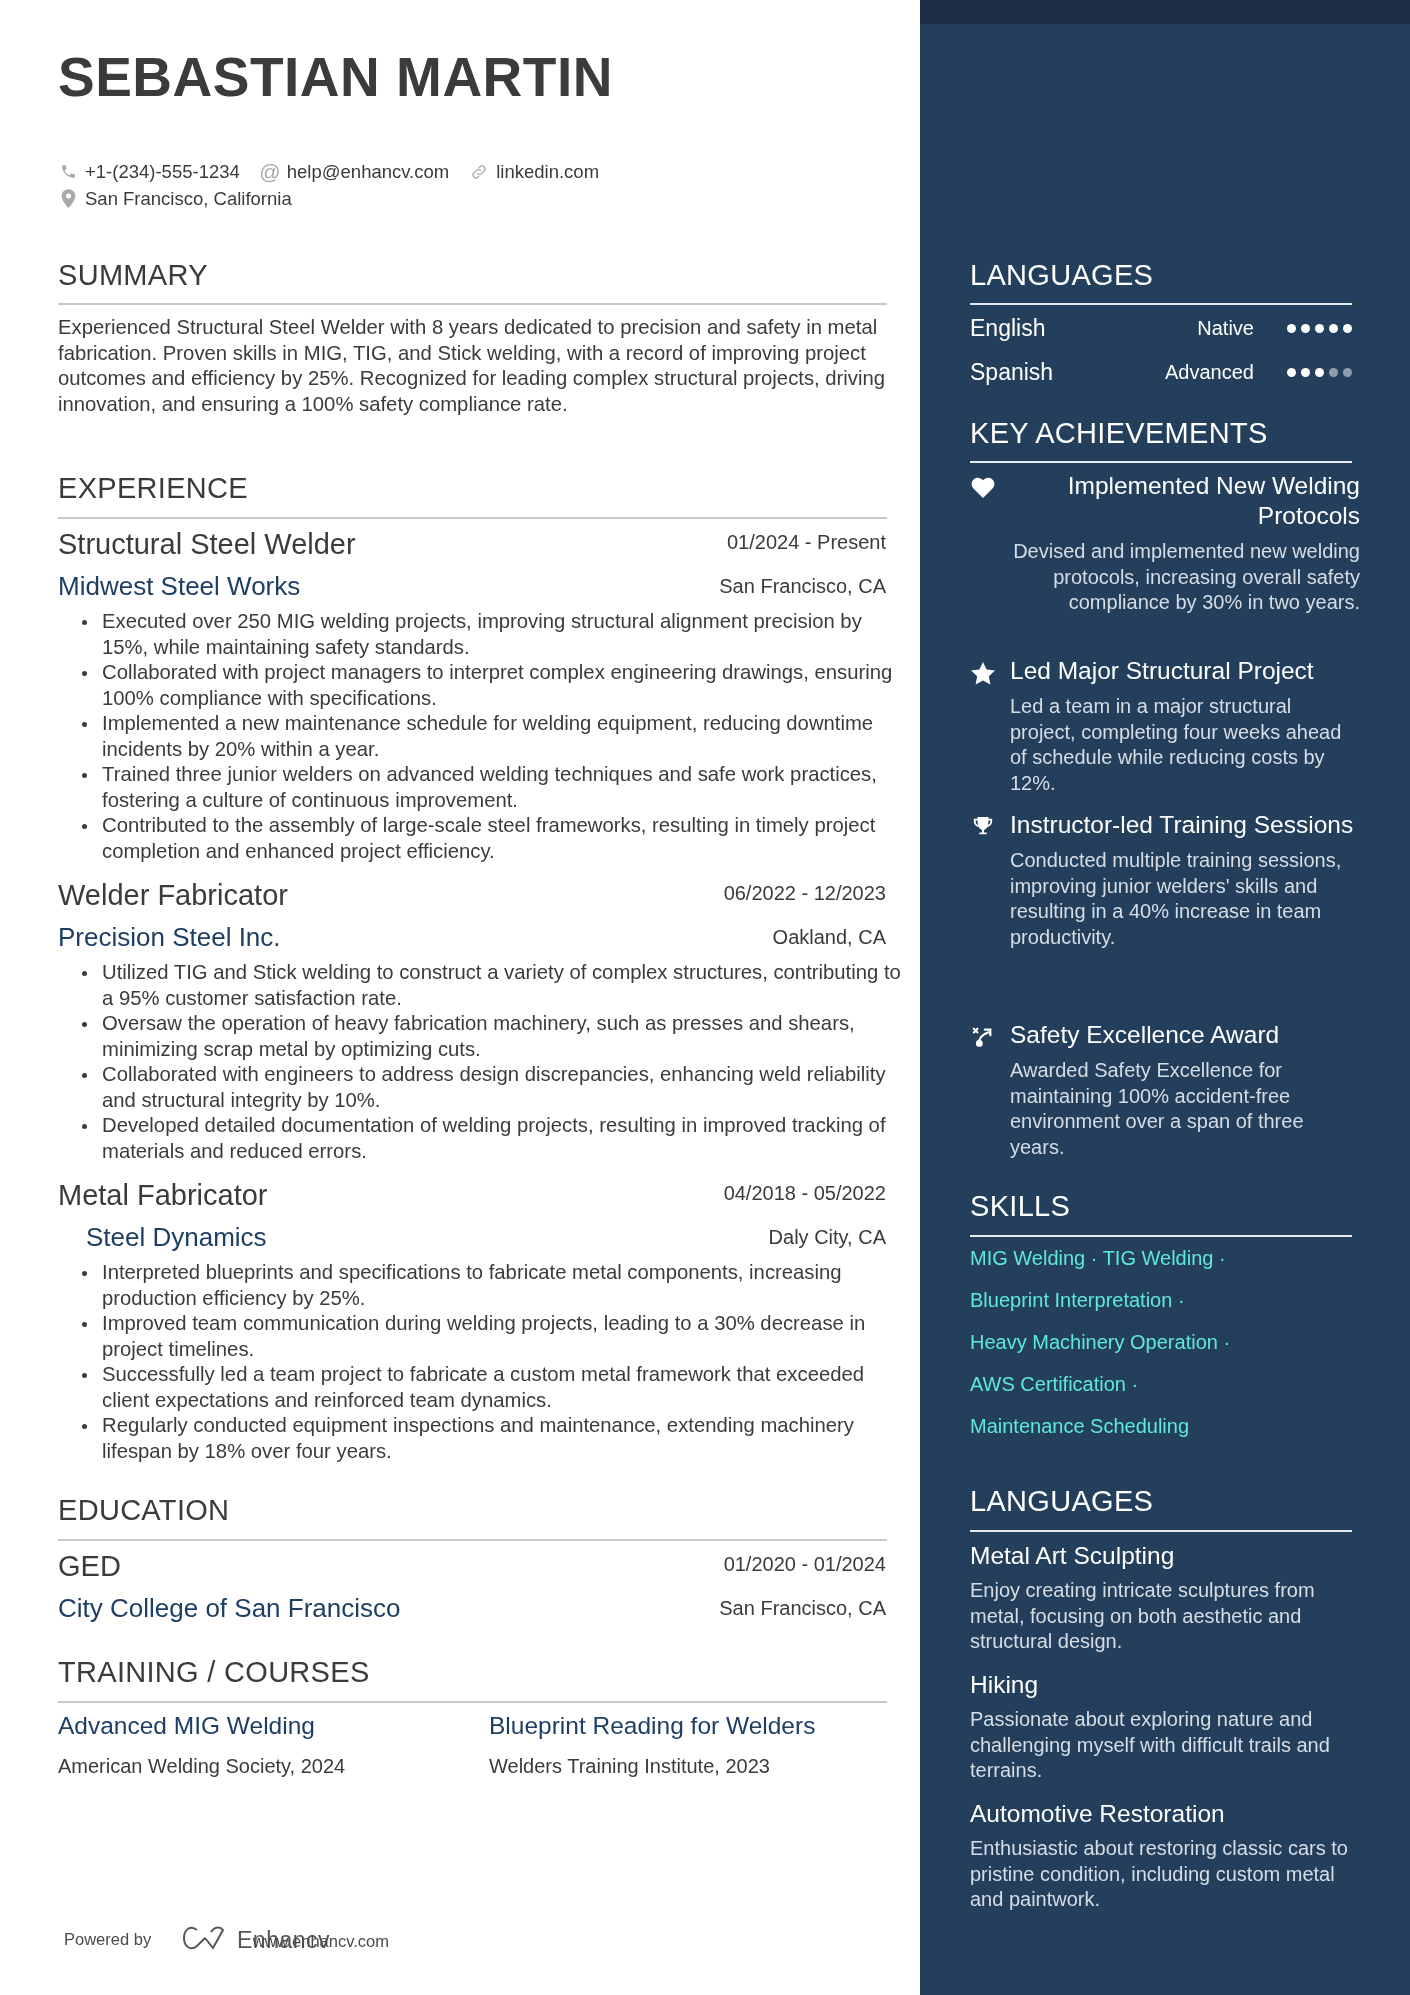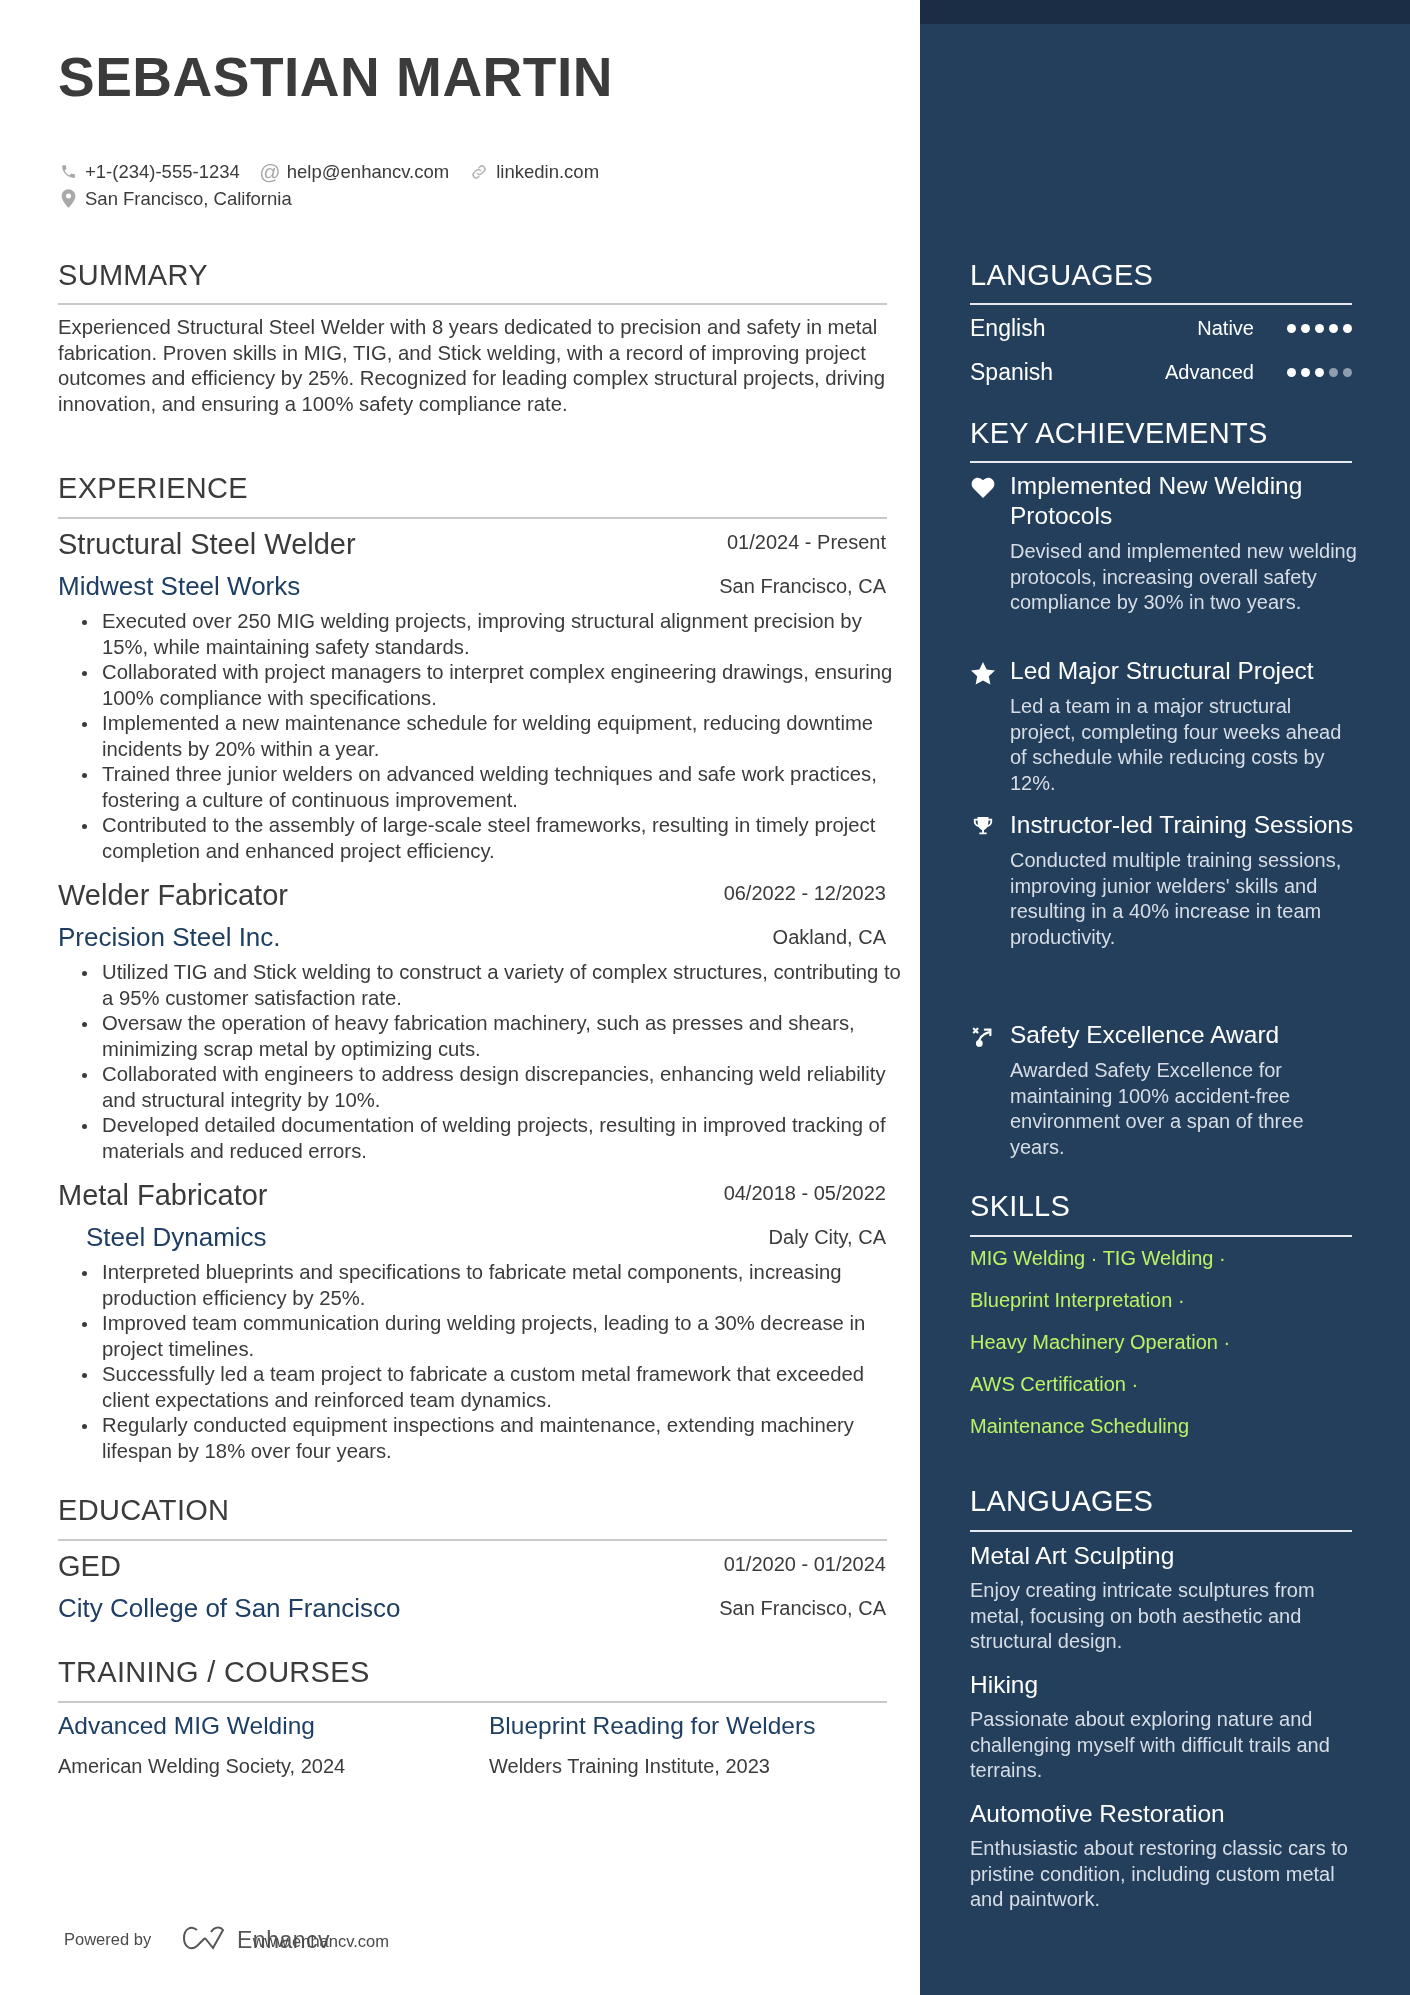--- a/index.html
+++ b/index.html
@@ -47,21 +47,21 @@
   .lang-level { font-size: 20px; color: #ffffff; margin-right: 33px; }
   .dots { display: flex; gap: 5px; }
   .dot { width: 9px; height: 9px; border-radius: 50%; background: #ffffff; }
   .dot.off { background: #8e9db0; }
 
   .ach { position: absolute; left: 50px; width: 390px; }
   .ach-icon { position: absolute; left: 0; top: 4px; width: 26px; height: 26px; display: flex; align-items: center; justify-content: center; color: #fff; }
   .ach-title { margin-left: 40px; font-size: 24.5px; color: #ffffff; line-height: 30px; }
   .ach-desc { margin-left: 40px; margin-top: 8px; font-size: 20px; color: #d7dde5; line-height: 25.5px; }
 
-  .skill { position: absolute; left: 50px; font-size: 20px; color: #bef264; line-height: 26px; white-space: nowrap; }
+  .skill { position: absolute; left: 50px; font-size: 20px; color: #5eead4; line-height: 26px; white-space: nowrap; }
 
   .int { position: absolute; left: 50px; width: 390px; }
   .int-title { font-size: 24.5px; color: #ffffff; line-height: 30px; }
   .int-desc { margin-top: 7px; font-size: 20px; color: #d7dde5; line-height: 25.5px; }
 </style>
 </head>
 <body>
 
 <div class="main">
 
@@ -195,21 +195,21 @@
       <span class="dot"></span>
       <span class="dot"></span>
       <span class="dot off"></span>
       <span class="dot off"></span>
     </span>
   </div>
 
   <div class="s-title" style="top:416px;">KEY ACHIEVEMENTS</div>
   <div class="s-rule" style="top:461px;"></div>
 
-  <div class="ach" style="top:471px;">
+  <div class="ach" style="top:471px;text-align:right;">
     <span class="ach-icon">
       <svg width="24" height="22" viewBox="0 0 24 22">
           <path fill="#fff" d="M12 21L2.5 11.5C0 9 0 4.8 2.6 2.4 5-.1 9 0 12 3.2 15 0 19-.1 21.4 2.4 24 4.8 24 9 21.5 11.5z"></path>
         </svg>
     </span>
     <div class="ach-title">Implemented New Welding Protocols</div>
     <div class="ach-desc">Devised and implemented new welding protocols, increasing overall safety compliance by 30% in two years.</div>
   </div>
 
   <div class="ach" style="top:656px;">

